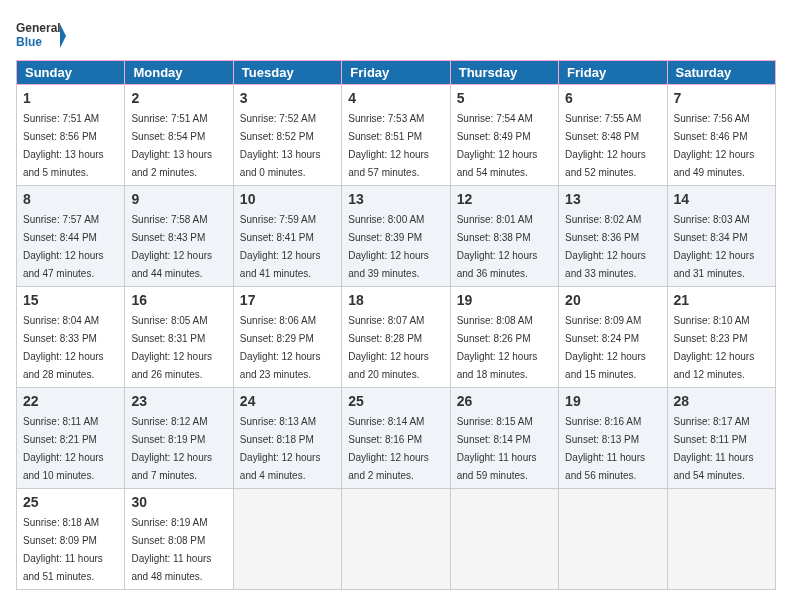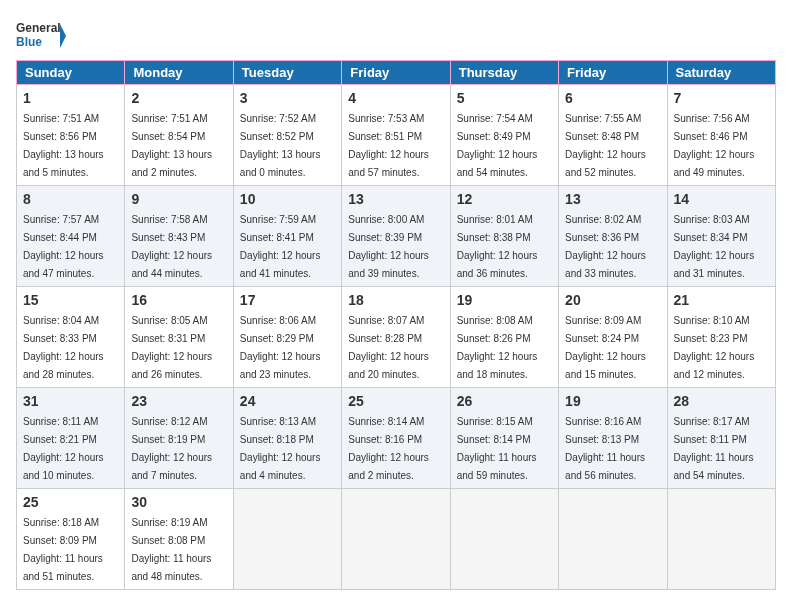--- a/index.html
+++ b/index.html
@@ -189,21 +189,21 @@
           <span class="day-number">20</span>
           <span class="day-detail">Sunrise: 8:09 AM<br>Sunset: 8:24 PM<br>Daylight: 12 hours and 15 minutes.</span>
         </td>
         <td>
           <span class="day-number">21</span>
           <span class="day-detail">Sunrise: 8:10 AM<br>Sunset: 8:23 PM<br>Daylight: 12 hours and 12 minutes.</span>
         </td>
       </tr>
       <tr class="row-shaded">
         <td>
-          <span class="day-number">31</span>
+          <span class="day-number">22</span>
           <span class="day-detail">Sunrise: 8:11 AM<br>Sunset: 8:21 PM<br>Daylight: 12 hours and 10 minutes.</span>
         </td>
         <td>
           <span class="day-number">23</span>
           <span class="day-detail">Sunrise: 8:12 AM<br>Sunset: 8:19 PM<br>Daylight: 12 hours and 7 minutes.</span>
         </td>
         <td>
           <span class="day-number">24</span>
           <span class="day-detail">Sunrise: 8:13 AM<br>Sunset: 8:18 PM<br>Daylight: 12 hours and 4 minutes.</span>
         </td>

